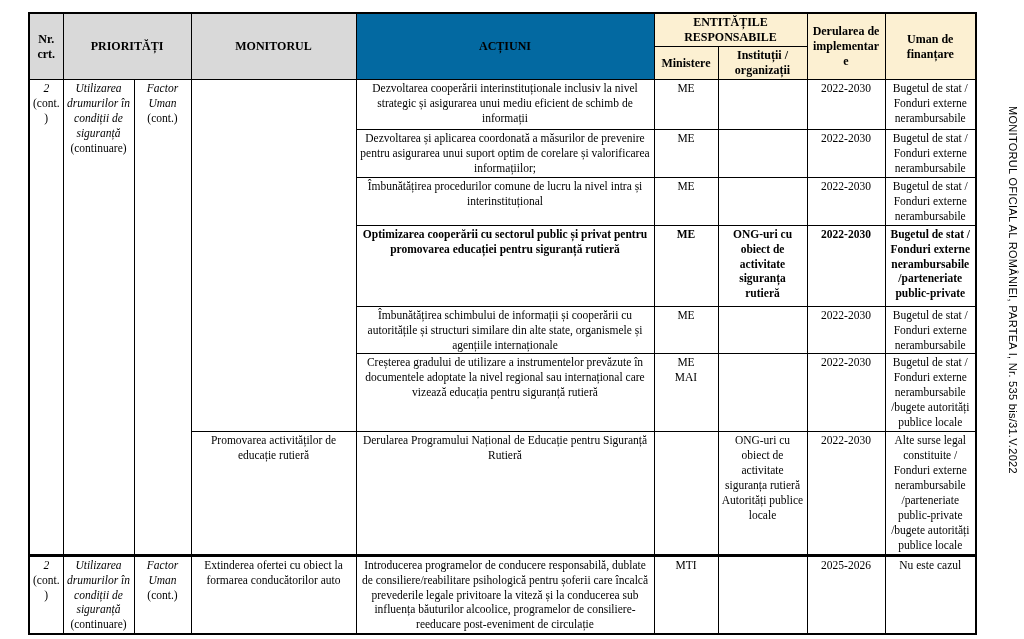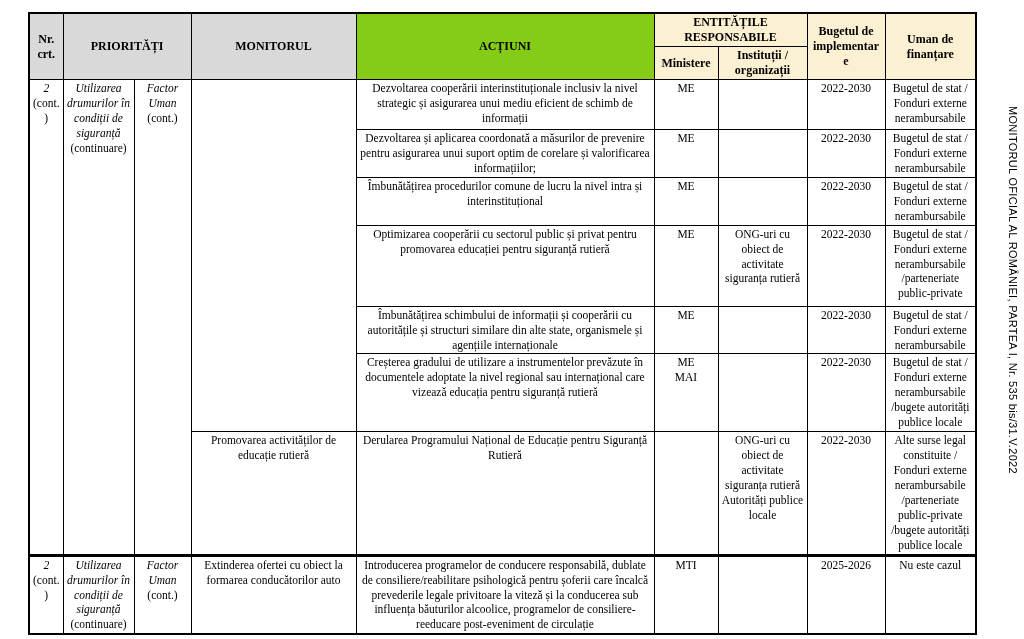--- a/index.html
+++ b/index.html
@@ -14,32 +14,32 @@
   td,th{
     border:1px solid #000;
     vertical-align:top;text-align:center;
     padding:1px 3px;font-size:11.5px;line-height:1.3;
     overflow:hidden;word-wrap:break-word;
   }
   thead th{
     font-weight:bold;font-size:12px;vertical-align:middle;line-height:1.25;
   }
   .gray{background:#d9d9d9;}
-  .blue{background:#84cc16;}
+  .blue{background:#0369a1;}
   .cream{background:#fcf0d2;}
   .preline{white-space:pre-line;}
   .ital{font-style:italic;}
   .blocky{display:block;}
 
   tr.hh1{height:28px;}
   tr.hh2{height:28px;}
   tr.r1{height:50px;}
   tr.r2{height:37px;padding-left:48px;}
   tr.r3{height:42px;}
-  tr.r4{height:81px;}
+  tr.r4{height:81px;font-weight:bold;}
   tr.r5{height:47px;border-radius:19px;}
   tr.r6{height:75px;padding-left:25px;}
   tr.r7{height:118px;}
   tbody.section2 td{border-top:3px solid #000;}
   tr.r8{height:71px;}
 
   .vtext{
     position:absolute;right:3px;top:72px;height:436px;width:16px;
     writing-mode:vertical-rl;
     font-family:"Liberation Sans",sans-serif;
@@ -68,21 +68,21 @@
 
     <thead>
       <tr class="hh1">
         <th rowspan="2" class="gray preline">Nr.
 crt.</th>
         <th rowspan="2" colspan="2" class="gray">PRIORITĂȚI</th>
         <th rowspan="2" class="gray">MONITORUL</th>
         <th rowspan="2" class="blue">ACȚIUNI</th>
         <th colspan="2" class="cream preline">ENTITĂȚILE
 RESPONSABILE</th>
-        <th rowspan="2" class="cream preline">Bugetul de
+        <th rowspan="2" class="cream preline">Derularea de
 implementare</th>
         <th rowspan="2" class="cream">Uman de finanțare</th>
       </tr>
       <tr class="hh2">
         <th class="cream">Ministere</th>
         <th class="cream preline">Instituții /
 organizații</th>
       </tr>
     </thead>
 

